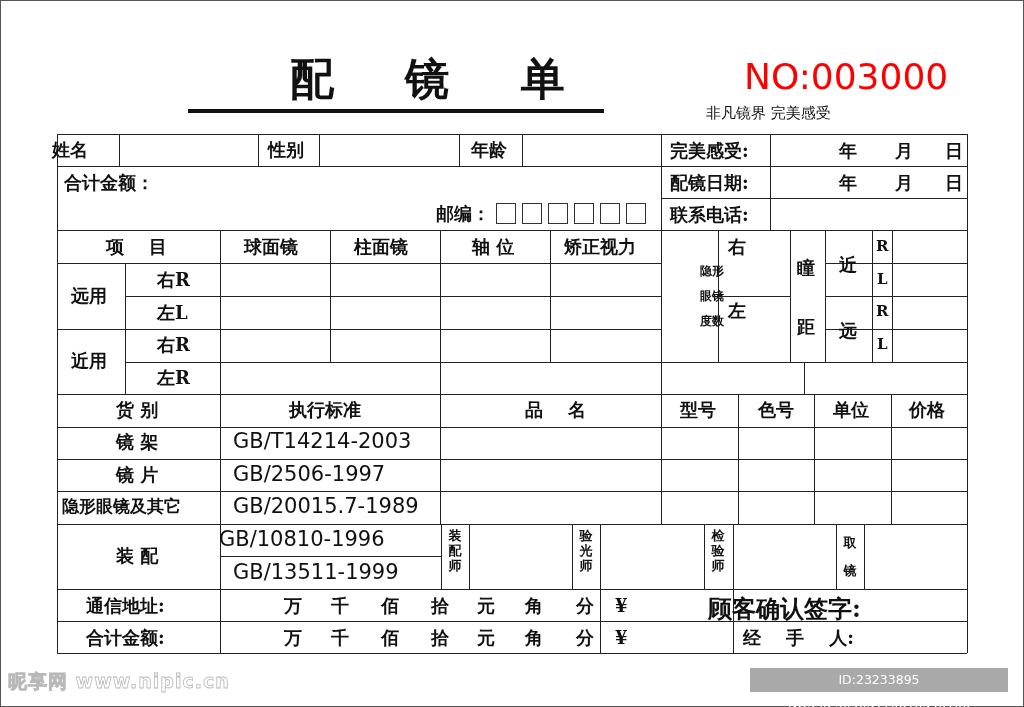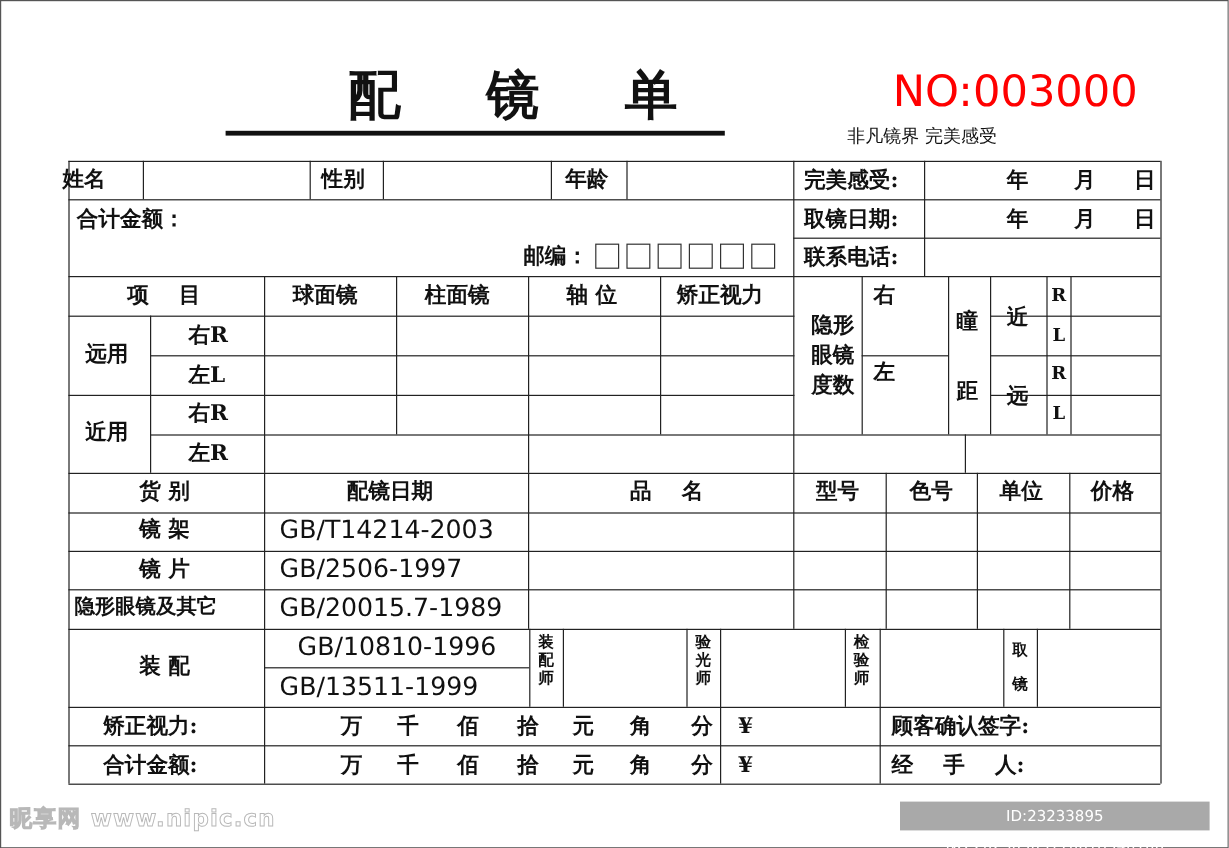--- a/index.html
+++ b/index.html
@@ -113,21 +113,21 @@
   <div class="zip" style="left:600px"></div>
   <div class="zip" style="left:626px"></div>
 </div>
 
 <div class="lbl" style="left:670px;top:142px">完美感受:</div>
 <div class="cell" style="left:771px;top:135px;width:196px;height:31px">
   <span class="lbl" style="left:68px;top:7px">年</span>
   <span class="lbl" style="left:124px;top:7px">月</span>
   <span class="lbl" style="left:174px;top:7px">日</span>
 </div>
-<div class="lbl" style="left:670px;top:174px">取镜日期:</div>
+<div class="lbl" style="left:670px;top:174px">配镜日期:</div>
 <div class="cell" style="left:771px;top:167px;width:196px;height:31px">
   <span class="lbl" style="left:68px;top:7px">年</span>
   <span class="lbl" style="left:124px;top:7px">月</span>
   <span class="lbl" style="left:174px;top:7px">日</span>
 </div>
 <div class="lbl" style="left:670px;top:206px">联系电话:</div>
 <div class="cell" style="left:771px;top:199px;width:196px;height:31px"></div>
 
 <div class="lbl" style="left:106px;top:238px;white-space:pre">项    目</div>
 <div class="lbl" style="left:244px;top:238px">球面镜</div>
@@ -152,21 +152,21 @@
   <div class="cell" style="left:441px;top:297px;width:109px;height:32px"></div>
   <div class="cell" style="left:551px;top:297px;width:110px;height:32px"></div>
   <div class="cell" style="left:221px;top:330px;width:109px;height:32px"></div>
   <div class="cell" style="left:331px;top:330px;width:109px;height:32px"></div>
   <div class="cell" style="left:441px;top:330px;width:109px;height:32px"></div>
   <div class="cell" style="left:551px;top:330px;width:110px;height:32px"></div>
   <div class="cell" style="left:221px;top:363px;width:219px;height:31px"></div>
   <div class="cell" style="left:441px;top:363px;width:220px;height:31px"></div>
 </div>
 
-<div class="lbl" style="left:676px;top:259px;line-height:25px;font-size:18px">
+<div class="lbl" style="left:700px;top:259px;line-height:25px;font-size:12px">
   <div>隐形</div>
   <div>眼镜</div>
   <div>度数</div>
 </div>
 <div class="lbl" style="left:728px;top:238px">右</div>
 <div class="cell" style="left:719px;top:231px;width:71px;height:65px"></div>
 <div class="lbl" style="left:728px;top:302px">左</div>
 <div class="cell" style="left:719px;top:297px;width:71px;height:65px"></div>
 <div class="lbl" style="left:797px;top:259px">瞳</div>
 <div class="lbl" style="left:797px;top:318px">距</div>
@@ -177,21 +177,21 @@
 <div class="lbl" style="left:876px;top:304px;font-size:15px">R</div>
 <div class="lbl" style="left:877px;top:337px;font-size:15px">L</div>
 <div class="cell" style="left:893px;top:231px;width:74px;height:32px"></div>
 <div class="cell" style="left:893px;top:264px;width:74px;height:32px"></div>
 <div class="cell" style="left:893px;top:297px;width:74px;height:32px"></div>
 <div class="cell" style="left:893px;top:330px;width:74px;height:32px"></div>
 <div class="cell" style="left:662px;top:363px;width:142px;height:31px"></div>
 <div class="cell" style="left:805px;top:363px;width:162px;height:31px"></div>
 
 <div class="lbl" style="left:116px;top:401px">货 别</div>
-<div class="lbl" style="left:289px;top:401px">配镜日期</div>
+<div class="lbl" style="left:289px;top:401px">执行标准</div>
 <div class="lbl" style="left:525px;top:401px;white-space:pre">品    名</div>
 <div class="lbl" style="left:680px;top:401px">型号</div>
 <div class="lbl" style="left:758px;top:401px">色号</div>
 <div class="lbl" style="left:833px;top:401px">单位</div>
 <div class="lbl" style="left:909px;top:401px">价格</div>
 
 <div class="lbl" style="left:116px;top:433px">镜 架</div>
 <div class="std" style="left:233px;top:431px">GB/T14214-2003</div>
 <div class="lbl" style="left:116px;top:466px">镜 片</div>
 <div class="std" style="left:233px;top:464px">GB/2506-1997</div>
@@ -212,21 +212,21 @@
   <div class="cell" style="left:441px;top:492px;width:220px;height:32px"></div>
   <div class="cell" style="left:662px;top:492px;width:76px;height:32px"></div>
   <div class="cell" style="left:739px;top:492px;width:75px;height:32px"></div>
   <div class="cell" style="left:815px;top:492px;width:76px;height:32px"></div>
   <div class="cell" style="left:892px;top:492px;width:75px;height:32px"></div>
 </div>
 
 <div class="v" style="left:661px;top:394px;height:130px"></div>
 
 <div class="lbl" style="left:116px;top:547px">装 配</div>
-<div class="std" style="left:248px;top:529px">GB/10810-1996</div>
+<div class="std" style="left:219px;top:529px">GB/10810-1996</div>
 <div class="std" style="left:233px;top:562px">GB/13511-1999</div>
 
 <div class="vtxt" style="left:447px;top:528px">
   <div>装</div>
     <div>配</div>
     <div>师</div>
 </div>
 <div class="cell" style="left:470px;top:525px;width:102px;height:64px"></div>
 <div class="vtxt" style="left:578px;top:528px">
   <div>验</div>
@@ -239,21 +239,21 @@
     <div>验</div>
     <div>师</div>
 </div>
 <div class="cell" style="left:734px;top:525px;width:102px;height:64px"></div>
 <div class="vtxt" style="left:842px;top:529px;line-height:28px">
   <div>取</div>
     <div>镜</div>
 </div>
 <div class="cell" style="left:865px;top:525px;width:102px;height:64px"></div>
 
-<div class="lbl" style="left:86px;top:597px">矫正视力:</div>
+<div class="lbl" style="left:86px;top:597px">通信地址:</div>
 <div class="lbl" style="left:86px;top:629px">合计金额:</div>
 
 <div>
   <span class="lbl" style="left:284px;top:597px">万</span>
   <span class="lbl" style="left:331px;top:597px">千</span>
   <span class="lbl" style="left:381px;top:597px">佰</span>
   <span class="lbl" style="left:431px;top:597px">拾</span>
   <span class="lbl" style="left:477px;top:597px">元</span>
   <span class="lbl" style="left:525px;top:597px">角</span>
   <span class="lbl" style="left:576px;top:597px">分</span>
@@ -268,19 +268,19 @@
   <span class="lbl" style="left:381px;top:629px">佰</span>
   <span class="lbl" style="left:431px;top:629px">拾</span>
   <span class="lbl" style="left:477px;top:629px">元</span>
   <span class="lbl" style="left:525px;top:629px">角</span>
   <span class="lbl" style="left:576px;top:629px">分</span>
   <span class="lbl" style="left:615px;top:629px">¥</span>
 </div>
 <div class="cell" style="left:221px;top:622px;width:379px;height:31px"></div>
 <div class="cell" style="left:635px;top:622px;width:98px;height:31px"></div>
 
-<div class="lbl" style="left:743px;top:597px;font-size:18px">顾客确认签字:</div>
+<div class="lbl" style="left:708px;top:597px;font-size:24px">顾客确认签字:</div>
 <div class="cell" style="left:880px;top:590px;width:87px;height:31px"></div>
 <div class="lbl" style="left:743px;top:629px;white-space:pre">经    手    人:</div>
 <div class="cell" style="left:880px;top:622px;width:87px;height:31px"></div>
 
 <div class="wm-left">昵享网 www.nipic.cn</div>
 <div class="wm-right">ID:23233895 NO:20230903170618540106</div>
 
 </body></html>

